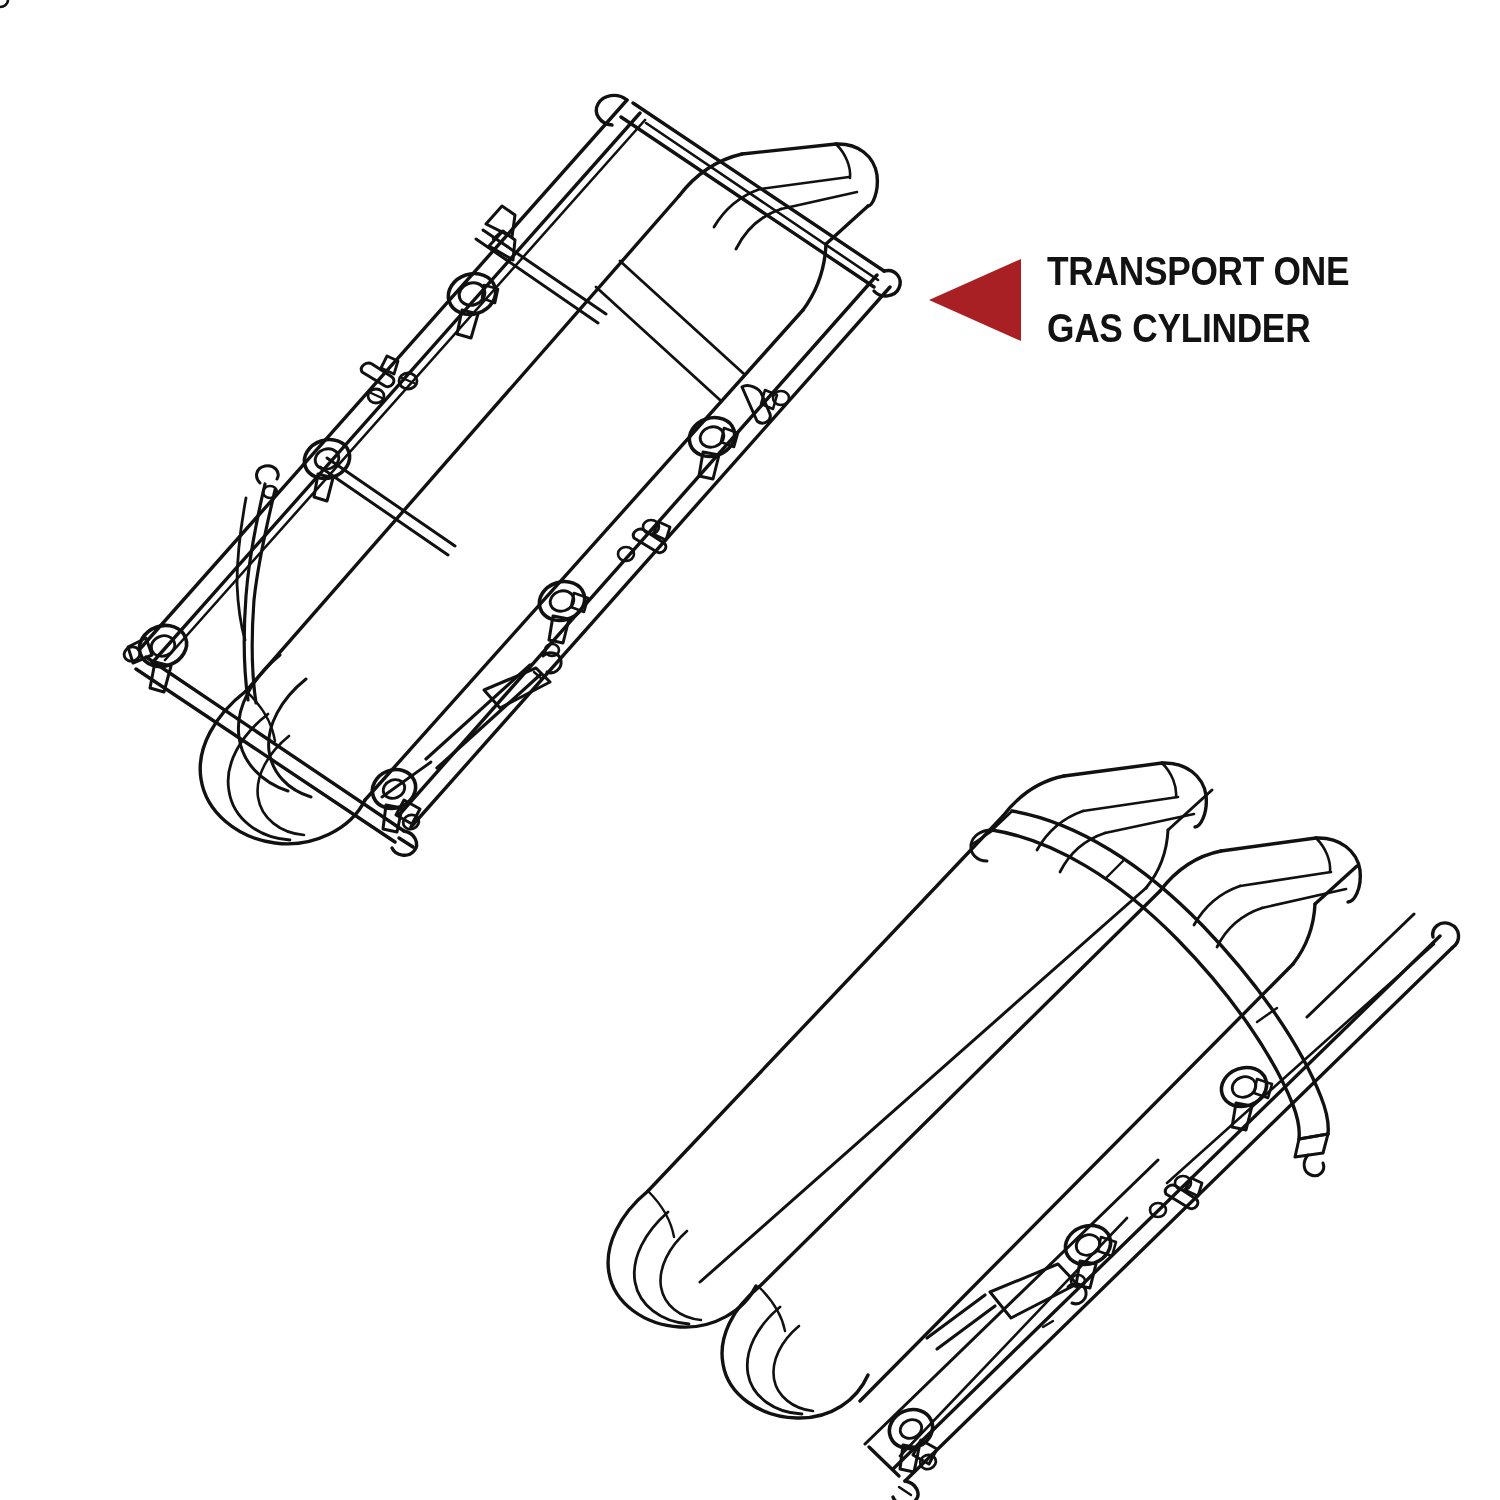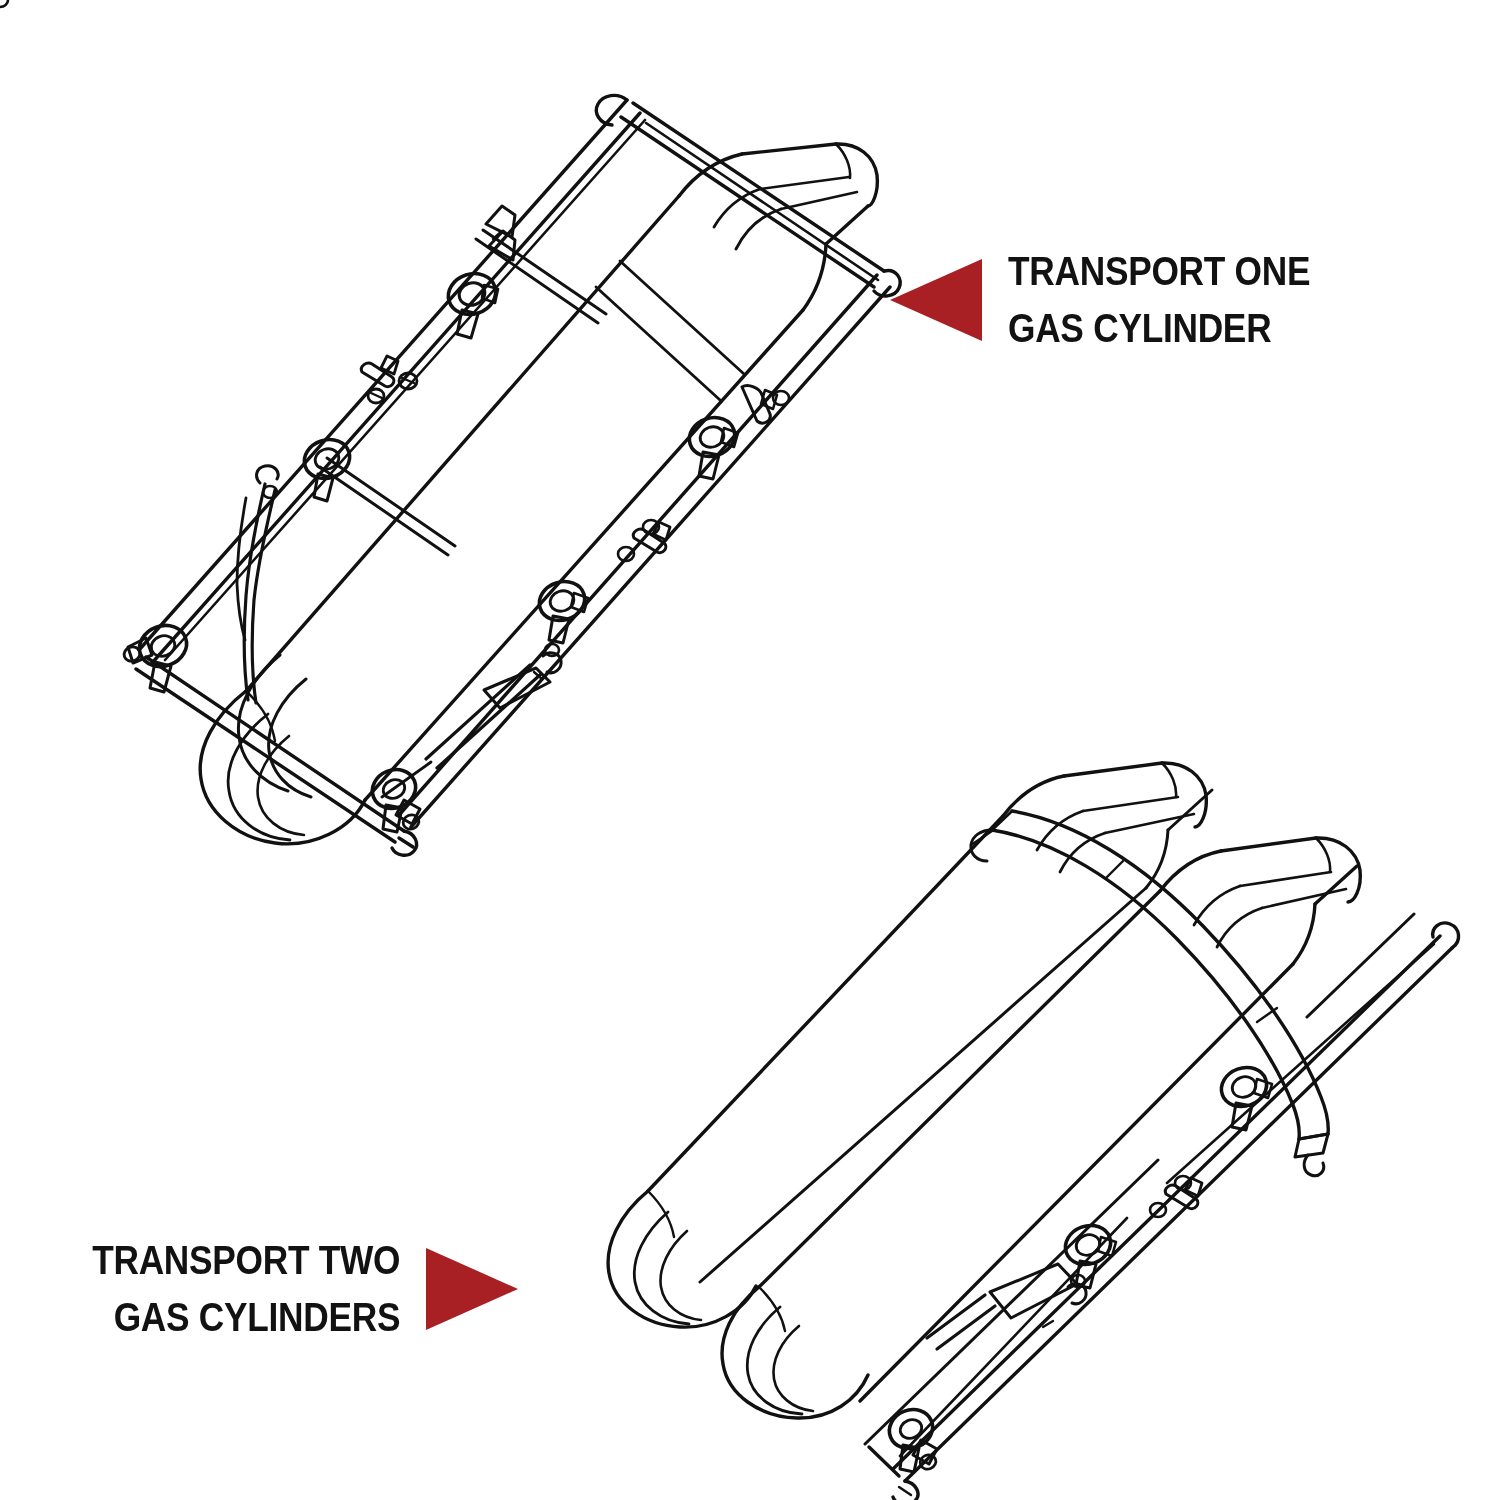--- a/index.html
+++ b/index.html
@@ -30,21 +30,21 @@
     width: 1500px;
     height: 1500px;
   }
   .callout {
     position: absolute;
     display: flex;
     align-items: center;
     gap: 26px;
   }
   #callout-one {
-    left: 886px;
+    left: 925px;
     top: 243px;
   }
   #callout-two {
     left: 42px;
     top: 1232px;
   }
   .callout-text {
     font-family: "Liberation Sans", sans-serif;
     font-weight: 700;
     font-size: 41px;
@@ -390,23 +390,14 @@
   <div class="callout" id="callout-one">
     <svg class="arrow-tri" width="96" height="90" viewBox="0 0 96 90" xmlns="http://www.w3.org/2000/svg">
       <polygon points="96,4 96,86 4,45" fill="#A81F24"></polygon>
     </svg>
     <div class="callout-text">
       <span class="ln">TRANSPORT ONE</span>
       <span class="ln">GAS CYLINDER</span>
     </div>
   </div>
 
-  <div class="callout" id="callout-two">
-    <div class="callout-text">
-      <span class="ln">TRANSPORT TWO</span>
-      <span class="ln">GAS CYLINDERS</span>
-    </div>
-    <svg class="arrow-tri" width="96" height="90" viewBox="0 0 96 90" xmlns="http://www.w3.org/2000/svg">
-      <polygon points="0,4 0,86 92,45" fill="#A81F24"></polygon>
-    </svg>
-  </div>
 
 </div>
 
 </body></html>

